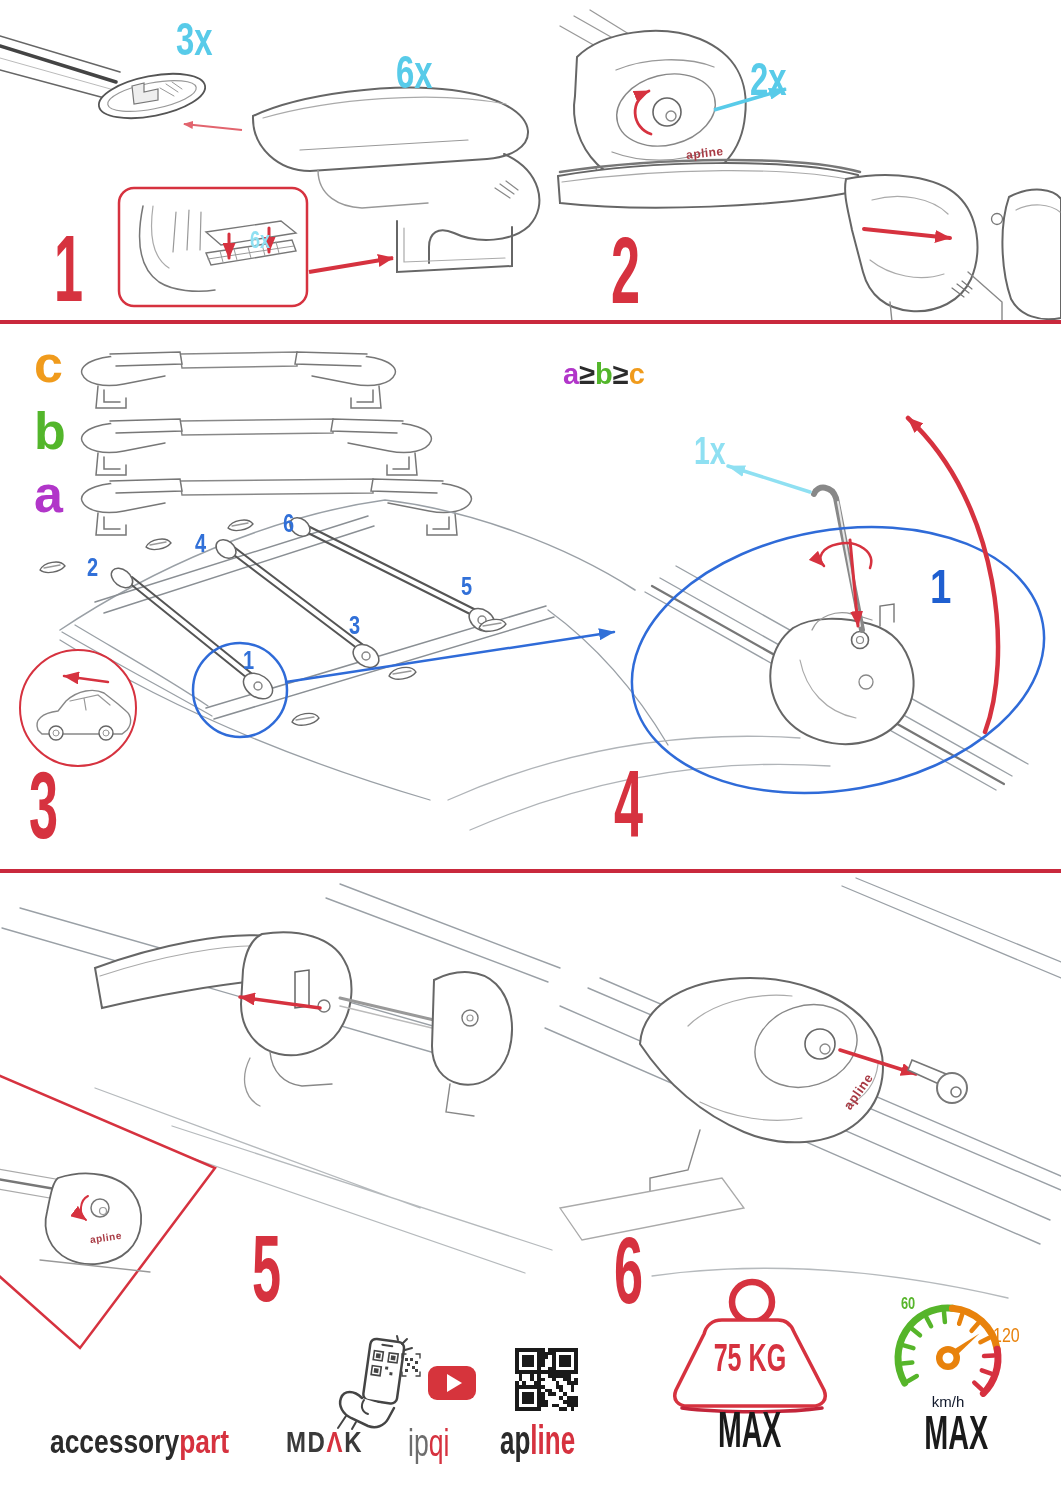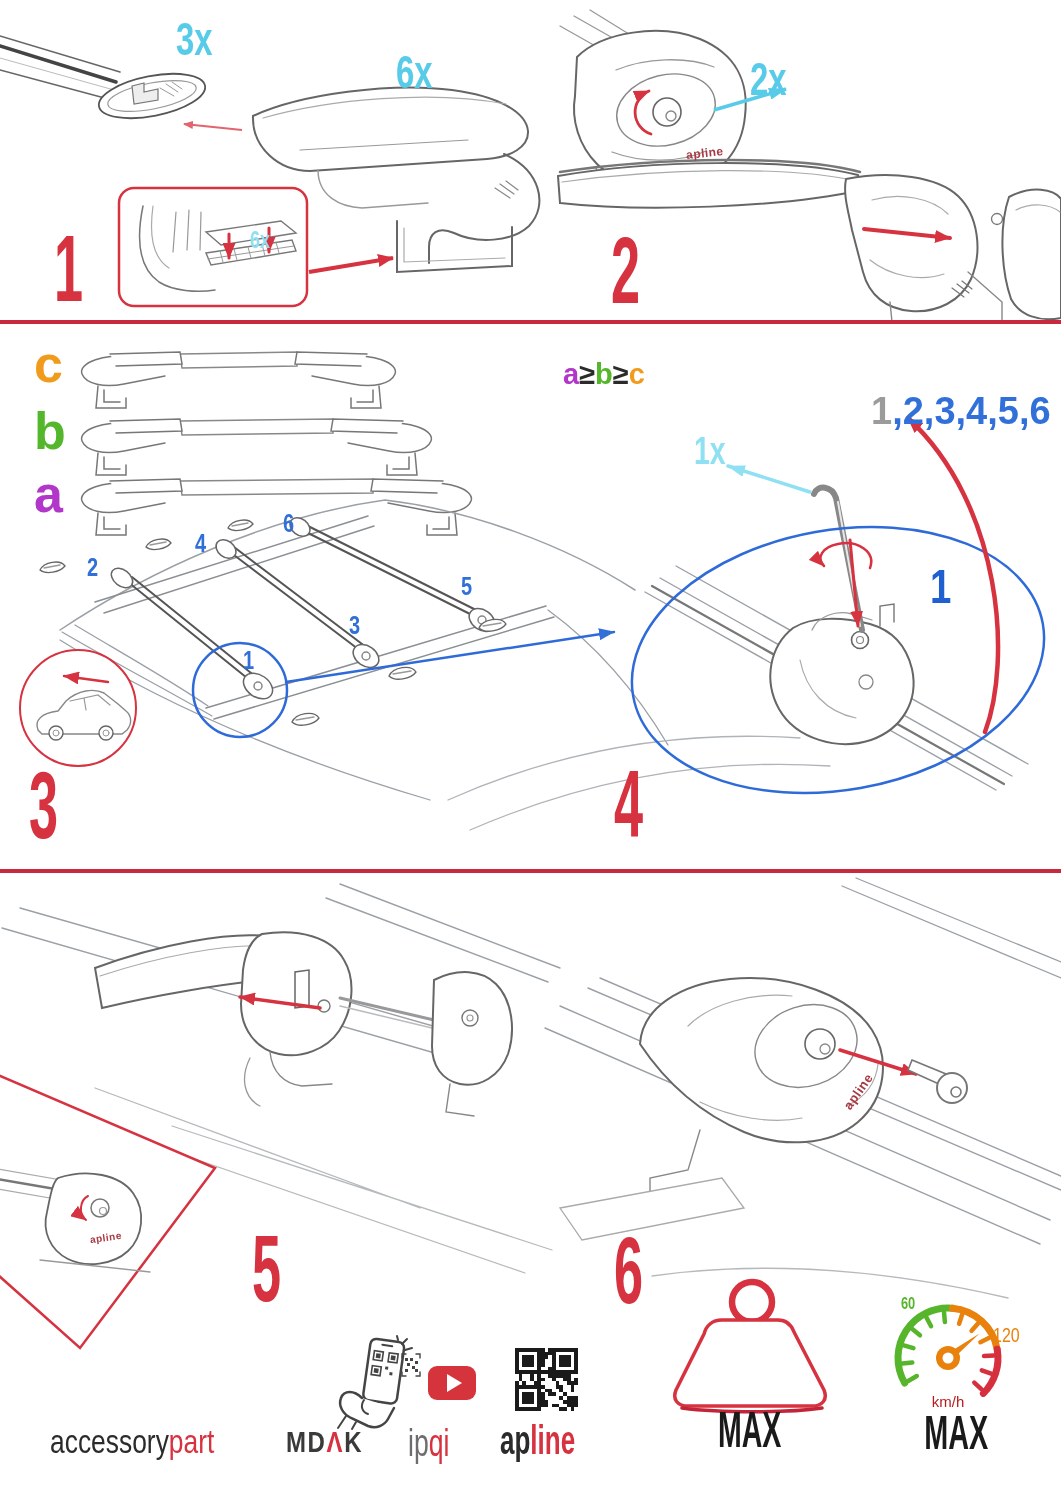--- a/index.html
+++ b/index.html
@@ -315,34 +315,31 @@
   </span>
 
   <span class="abs roofnum" style="left:243px;top:648px"><span class="cn" style="transform:scaleX(.8)">1</span></span>
   <span class="abs roofnum" style="left:87px;top:555px"><span class="cn" style="transform:scaleX(.8)">2</span></span>
   <span class="abs roofnum" style="left:349px;top:613px"><span class="cn" style="transform:scaleX(.8)">3</span></span>
   <span class="abs roofnum" style="left:195px;top:531px"><span class="cn" style="transform:scaleX(.8)">4</span></span>
   <span class="abs roofnum" style="left:461px;top:574px"><span class="cn" style="transform:scaleX(.8)">5</span></span>
   <span class="abs roofnum" style="left:283px;top:511px"><span class="cn" style="transform:scaleX(.8)">6</span></span>
 
   <span class="abs stepnum" style="left:614px;top:756px"><span class="cn" style="transform:scaleX(.55)">4</span></span>
-  <span class="abs" style="left:871px;top:392px;font-size:38px;font-weight:600">
-    <span style="color:var(--gray)">1</span><span style="color:var(--blue)">,2,3,4,5,6</span>
-  </span>
   <span class="abs" style="left:694px;top:432px;font-size:38px;font-weight:700;color:var(--pale)"><span class="cn" style="transform:scaleX(.75)">1x</span></span>
   <span class="abs" style="left:930px;top:563px;font-size:48px;font-weight:700;color:#1f5fd0"><span class="cn" style="transform:scaleX(.8)">1</span></span>
 
   <span class="abs stepnum" style="left:252px;top:1221px"><span class="cn" style="transform:scaleX(.55)">5</span></span>
   <span class="abs minilogo" style="left:90px;top:1233px;font-size:10px;transform:rotate(-8deg)">apline</span>
 
   <span class="abs stepnum" style="left:614px;top:1223px"><span class="cn" style="transform:scaleX(.55)">6</span></span>
   <span class="abs minilogo" style="left:838px;top:1085px;font-size:13px;transform:rotate(-55deg)">apline</span>
 
 
-  <span class="abs" style="left:50px;top:1425px;font-size:33px;font-weight:400">
+  <span class="abs" style="left:50px;top:1425px;font-size:33px;font-weight:700">
     <span class="cn" style="transform:scaleX(.8)"><span style="color:var(--ink)">accessory</span><span style="color:var(--red)">part</span></span>
   </span>
 
   <svg class="art" style="left:336px;top:1336px" width="84" height="94" viewBox="0 0 84 94">
     <g fill="none" stroke="#444" stroke-width="2.5" stroke-linecap="round">
       <g transform="rotate(8 46 40)">
         <rect x="30" y="4" width="34" height="62" rx="6" fill="#fff"></rect>
         <path d="M42,9 L52,9" stroke-width="2"></path>
         <g stroke-width="1.6">
           <rect x="35" y="16" width="9" height="9"></rect>
@@ -468,35 +465,36 @@
     </svg>
   <span class="abs" style="left:500px;top:1420px;font-size:40px;font-weight:700">
     <span class="cn" style="transform:scaleX(.65)"><span style="color:var(--ink)">ap</span><span style="color:var(--red)">line</span></span>
   </span>
 
   <svg class="art" style="left:660px;top:1272px" width="180" height="140" viewBox="0 0 180 140">
     <circle cx="92" cy="30" r="20" fill="none" stroke="#d6323f" stroke-width="6.5"></circle>
     <path d="M62,48 C52,48 46,54 44,62 L16,118 C12,128 18,134 28,134 L152,134 C162,134 168,128 164,118 L134,60 C131,52 126,48 118,48 Z" fill="#fff" stroke="#d6323f" stroke-width="3.5" stroke-linejoin="round"></path>
     <path d="M22,136 C60,141 128,141 162,136" fill="none" stroke="#c2253a" stroke-width="3.5" stroke-linecap="round"></path>
   </svg>
+  <span class="abs" style="left:660px;top:1339px;width:180px;text-align:center;font-size:38px;font-weight:700;color:var(--red)"><span class="cnc" style="transform:scaleX(.66)">75 KG</span></span>
   <span class="abs" style="left:660px;top:1405px;width:180px;text-align:center;font-size:50px;font-weight:700;color:#1a1a1a"><span class="cnc" style="transform:scaleX(.57)">MAX</span></span>
 
   <svg class="art" style="left:880px;top:1290px" width="140" height="120" viewBox="0 0 140 120">
     <g fill="none" stroke-linecap="round" stroke-width="7">
       <path d="M24.7,93 A50,50 0 0 1 72.4,18.2" stroke="#56b52a"></path>
       <path d="M72.4,18.2 A50,50 0 0 1 117.2,59.3" stroke="#e8820c"></path>
       <path d="M117.2,59.3 A50,50 0 0 1 103.4,103.4" stroke="#d6303f"></path>
     </g>
     <g stroke-width="4.5" stroke-linecap="round">
       <path d="M28.2,91 L36.8,86 M22.3,73.6 L32.3,72.4 M23.8,55.3 L33.4,58.1 M32.3,39 L40,45.3 M46.4,27.4 L51.1,36.2 M64,22.2 L64.9,32.1" stroke="#56b52a"></path>
       <path d="M82.2,24.2 L79.1,33.8 M98.2,33.3 L91.6,40.8 M109.3,47.8 L100.4,52.2" stroke="#e8820c"></path>
       <path d="M113.9,65.6 L104,66.1 M111.2,83.7 L101.8,80.3 M101.6,99.4 L94.3,92.6" stroke="#d6303f"></path>
     </g>
     <polygon points="99.5,43.4 65.5,64.8 70.5,71.2" fill="#e8820c"></polygon>
     <circle cx="68" cy="68" r="12" fill="#e8820c"></circle>
     <circle cx="68" cy="68" r="5.5" fill="#fff"></circle>
   </svg>
   <span class="abs" style="left:901px;top:1296px;font-size:16px;font-weight:700;color:var(--sgreen)"><span class="cn" style="transform:scaleX(.8)">60</span></span>
   <span class="abs" style="left:993px;top:1325px;font-size:20px;font-weight:400;color:var(--sorange)"><span class="cn" style="transform:scaleX(.8)">120</span></span>
-  <span class="abs" style="left:908px;top:1394px;width:80px;text-align:center;font-size:15px;color:#b91c1c">km/h</span>
+  <span class="abs" style="left:908px;top:1394px;width:80px;text-align:center;font-size:15px;color:#0f172a">km/h</span>
   <span class="abs" style="left:903px;top:1409px;width:90px;text-align:center;font-size:48px;font-weight:700;color:#1a1a1a"><span class="cnc" style="transform:scaleX(.6)">MAX</span></span>
 
 </div>
 
 </body></html>

